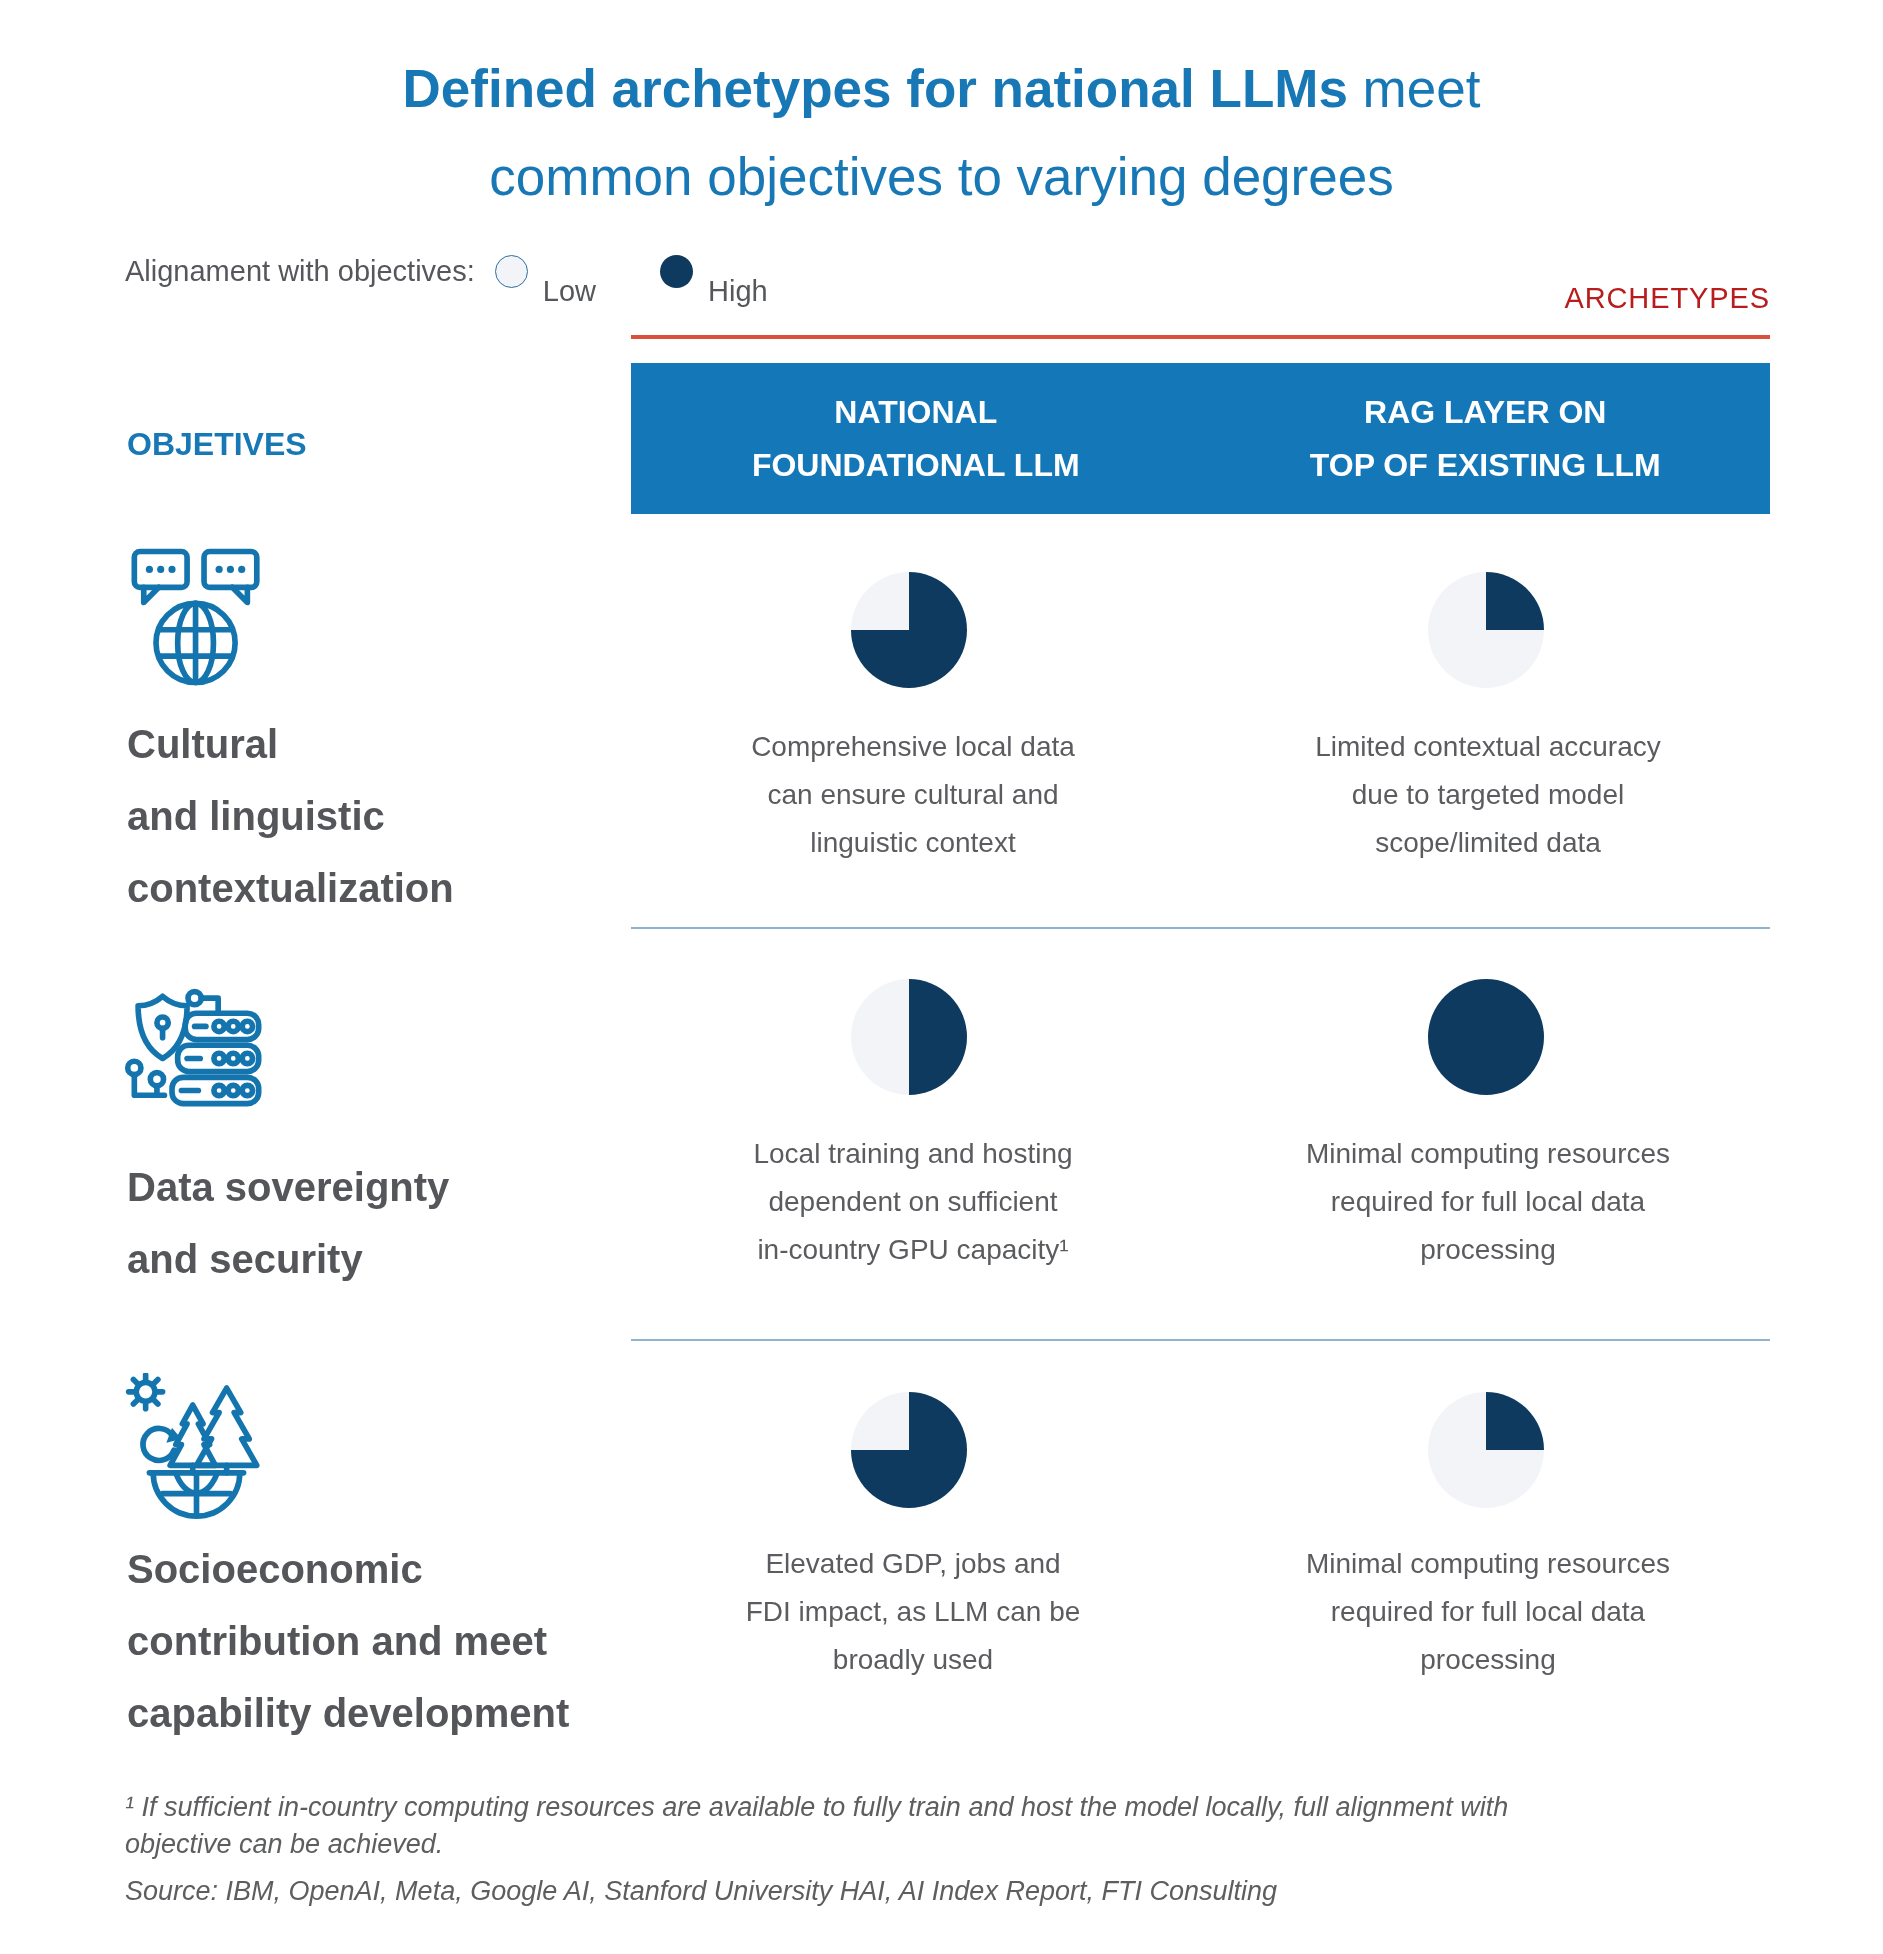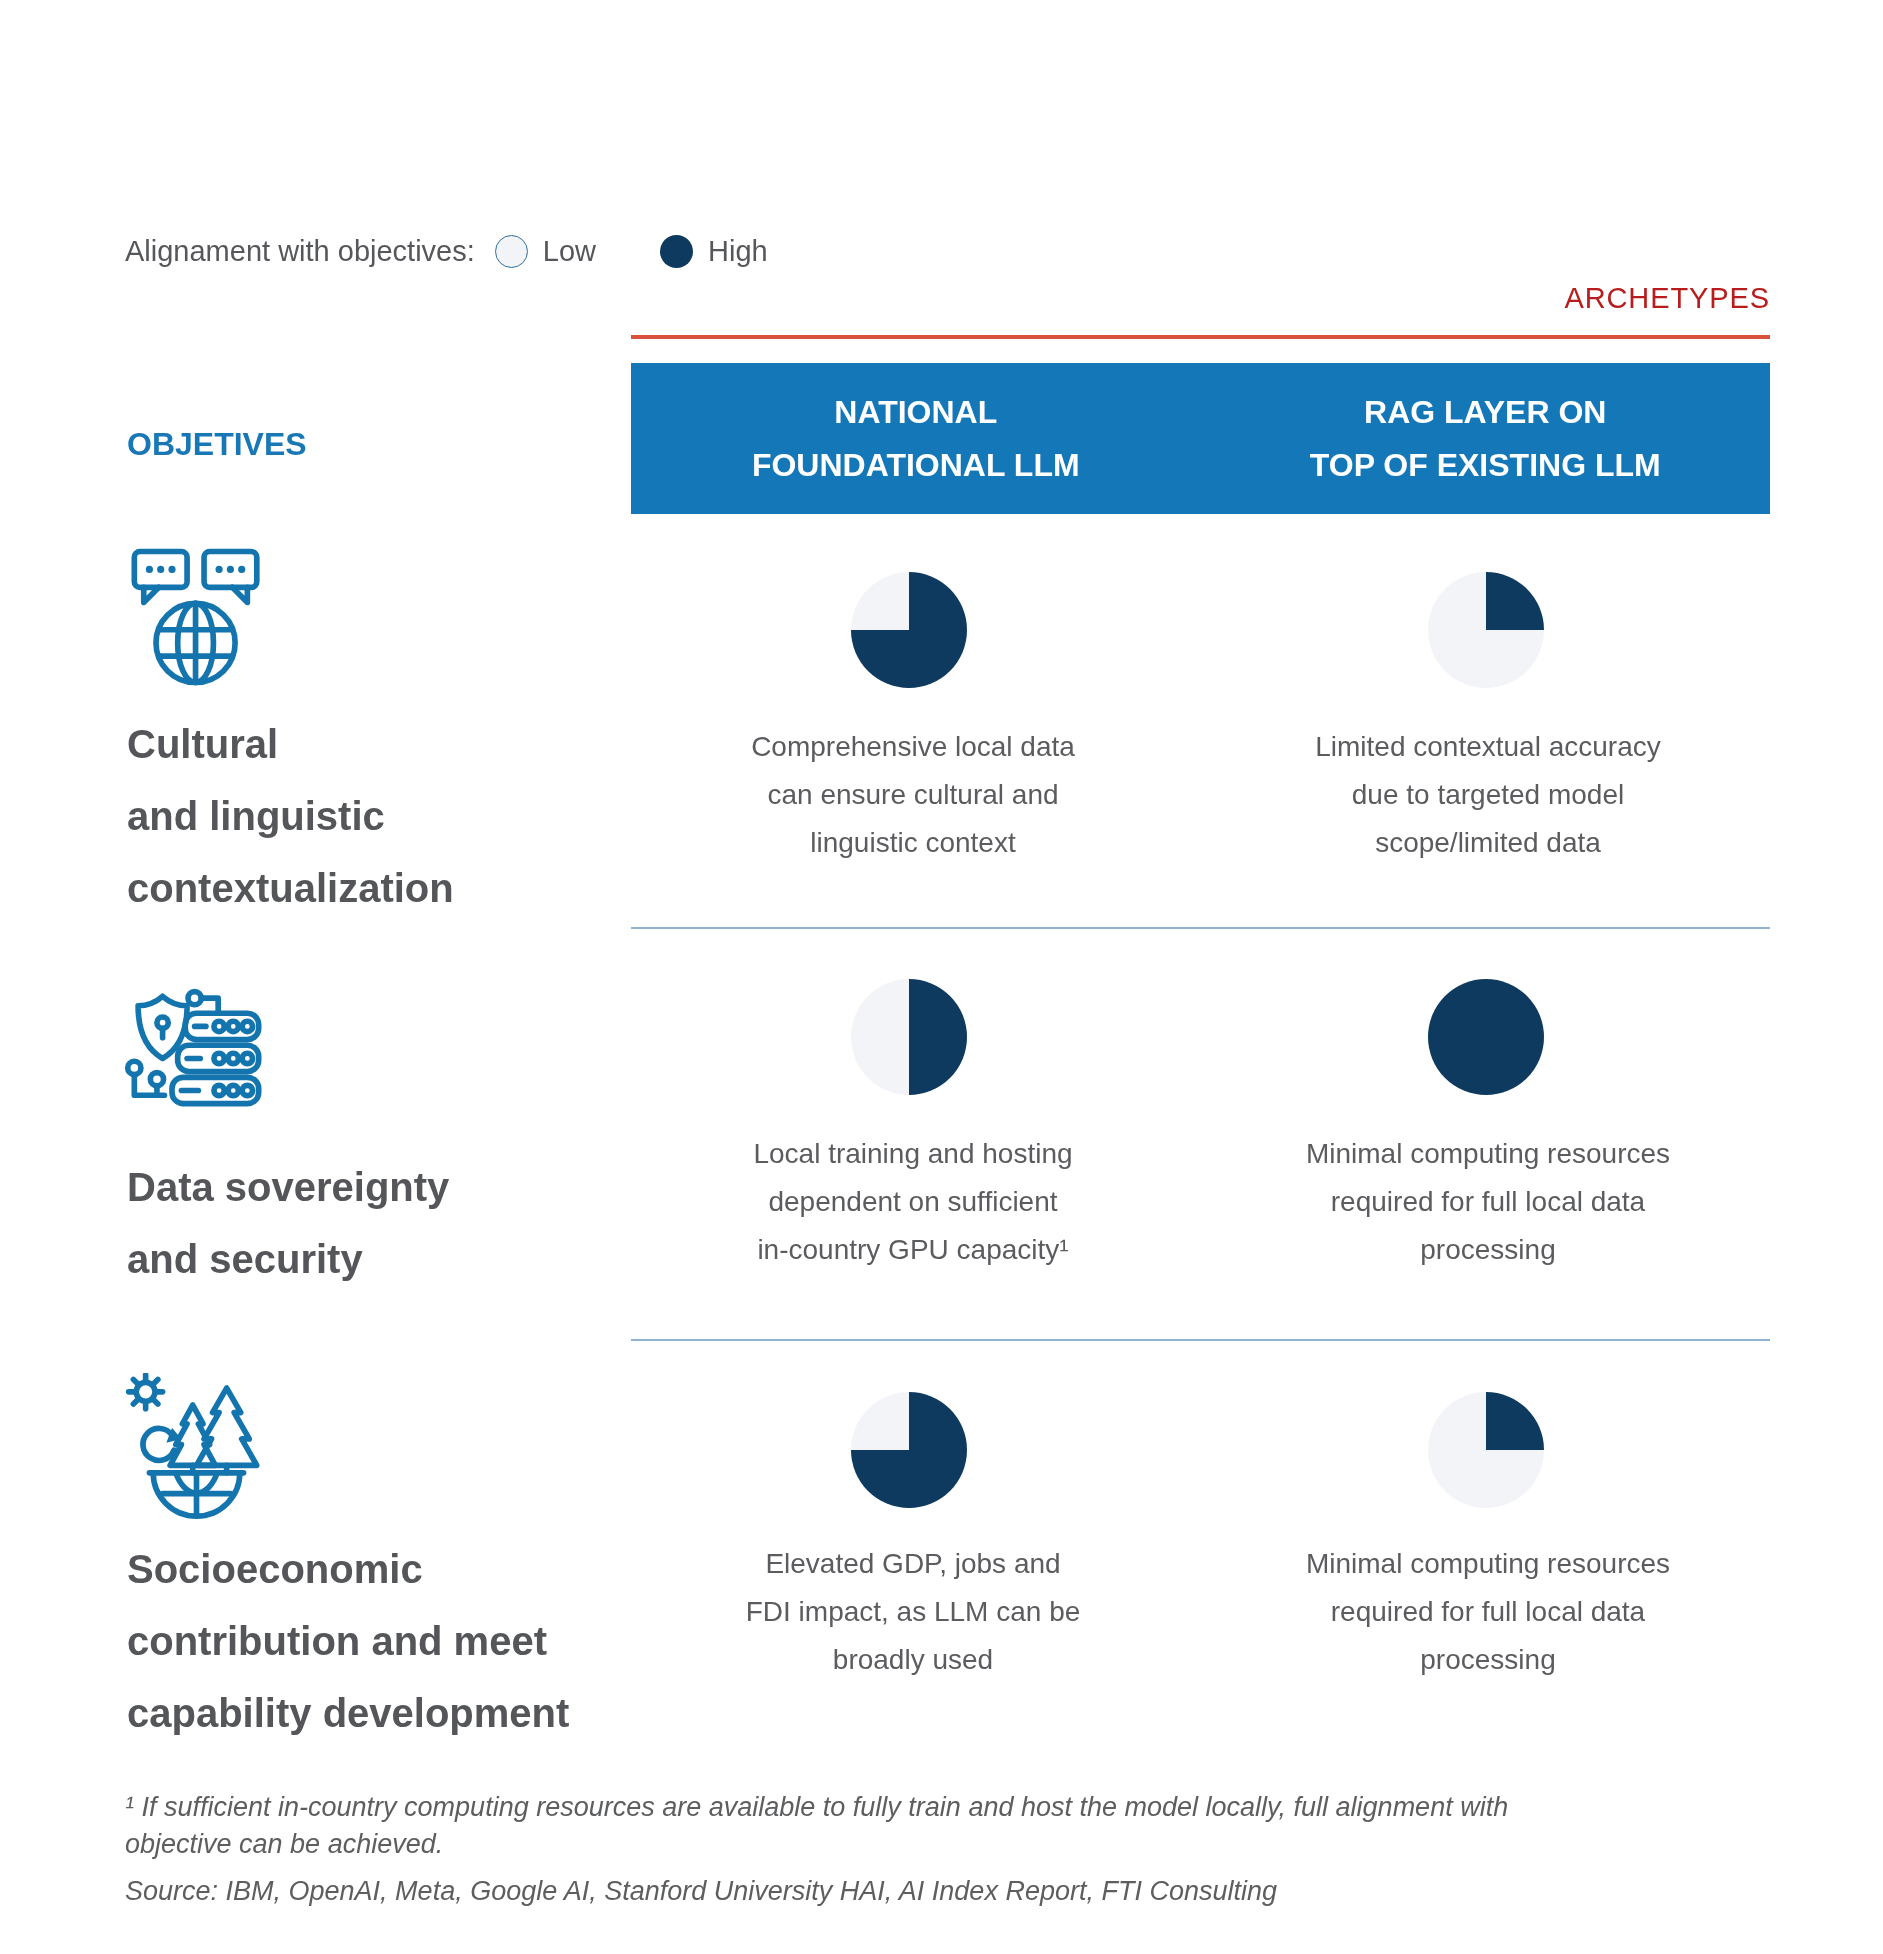--- a/index.html
+++ b/index.html
@@ -23,21 +23,21 @@
     display:flex;align-items:center;
     font-size:29px;color:#55575b;
   }
   .legend-label{margin-right:20px;}
   .legend-dot{
     width:33px;height:33px;border-radius:50%;
     margin-right:15px;box-sizing:border-box;
   }
   .legend-dot.low{background:#f2f4f7;border:1.9px solid #2e6e9e;}
   .legend-dot.high{background:#0d3a5e;}
-  .legend-text{margin-right:64px;}
+  .legend-text{margin-right:64px;margin-top:40px;}
   
   .archetypes-label{
     position:absolute;top:282px;left:631px;width:1139px;
     text-align:right;color:#b91c1c;font-size:29px;
     letter-spacing:0.9px;font-weight:400;
   }
   .red-line{
     position:absolute;top:335px;left:631px;width:1139px;height:3.8px;
     background:#d9513d;
   }
@@ -106,20 +106,24 @@
   }
   .footnotes .source{margin-top:11px;}
   .ic{stroke:#1475ae;stroke-width:6;fill:none;stroke-linecap:round;stroke-linejoin:round;}
   .ic-fill{fill:#1475ae;stroke:none;}
 </style>
 </head>
 <body>
 
 <div class="page">
 
+  <div class="title">
+    <div><span class="bold">Defined archetypes for national LLMs</span><span> meet</span></div>
+    <div>common objectives to varying degrees</div>
+  </div>
 
   <div class="legend">
     <span class="legend-label">Alignament with objectives:</span>
     <span class="legend-dot low"></span>
     <span class="legend-text">Low</span>
     <span class="legend-dot high"></span>
     <span class="legend-text">High</span>
   </div>
 
   <div class="archetypes-label">ARCHETYPES</div>

